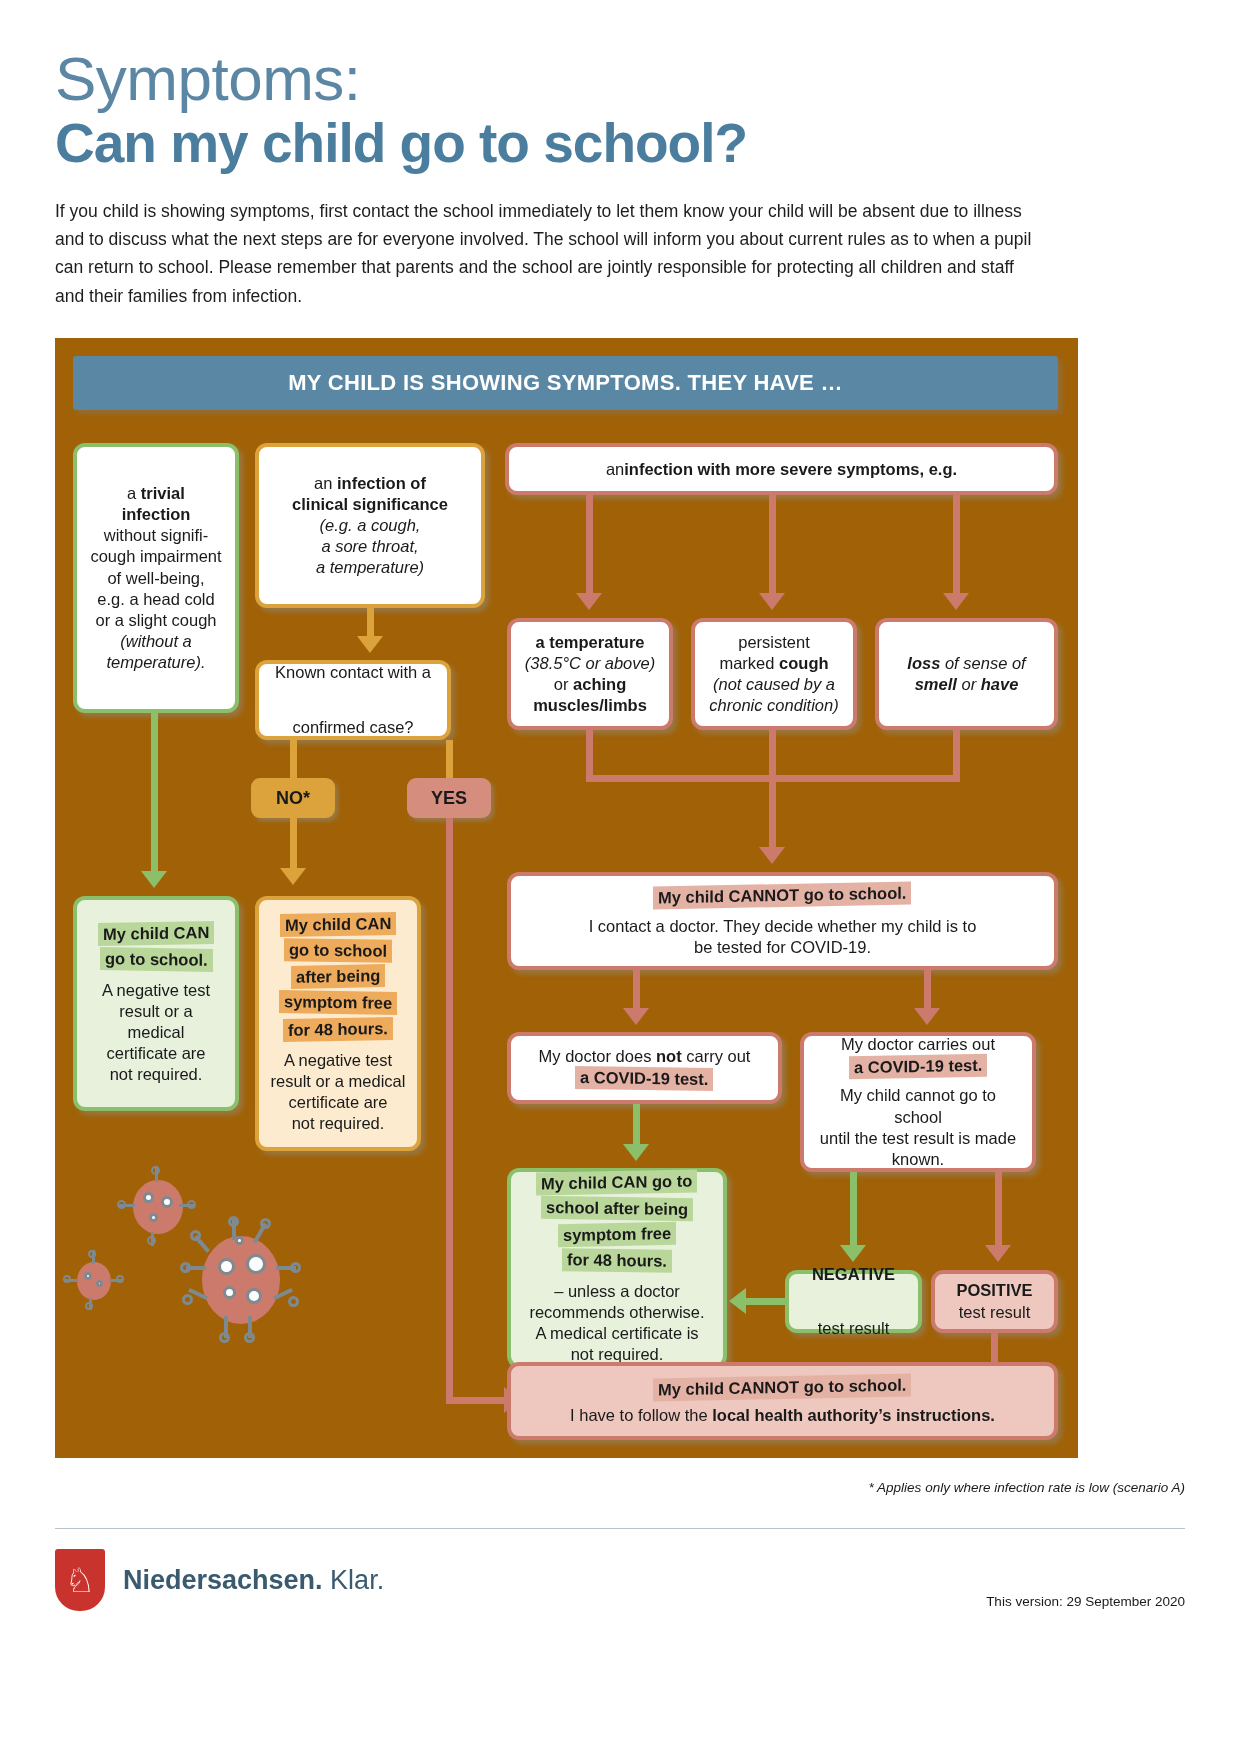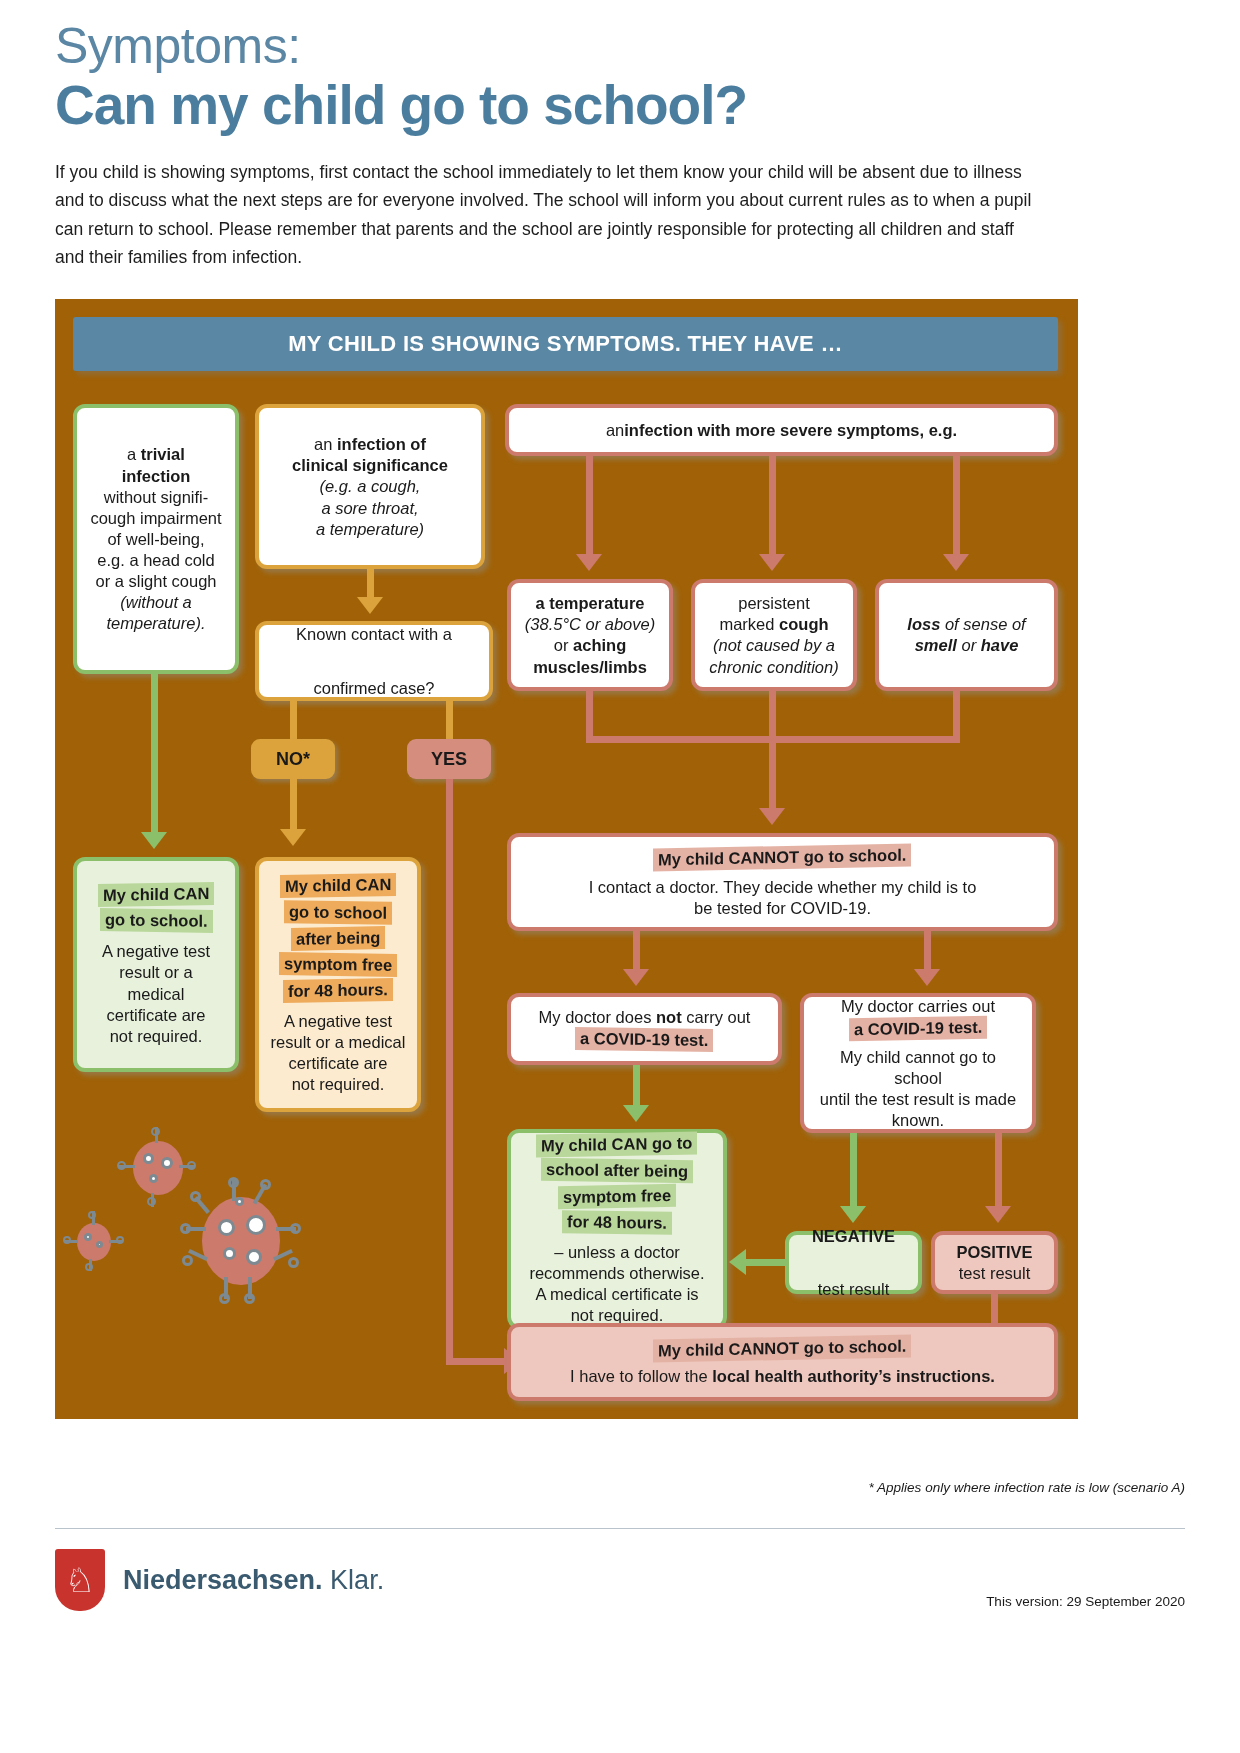--- a/index.html
+++ b/index.html
@@ -8,22 +8,22 @@
     background: #ffffff;
     font-family: "Liberation Sans", sans-serif;
     color: #1a1a1a;
     position: relative;
     overflow: hidden;
   }
   .page { position: relative; width: 1240px; height: 1753px; padding: 0 55px; }
 
   
   .title-small {
-    font-size: 50px; font-weight: 400; color: #5b87a5;
-    letter-spacing: -0.5px; line-height: 1.05; padding-top: 20px;
+    font-size: 62px; font-weight: 400; color: #5b87a5;
+    letter-spacing: -0.5px; line-height: 1.05; padding-top: 46px;
   }
   .title-big {
     font-size: 55px; font-weight: 700; color: #4b7e9e;
     letter-spacing: -1px; line-height: 1.12; margin-top: 2px;
   }
   .intro {
     margin-top: 22px; font-size: 17.5px; line-height: 1.62;
     color: #1d1d1d; max-width: 990px;
   }
 
@@ -163,21 +163,21 @@
       <div><span>an </span><b>infection of</b></div>
       <div><b>clinical significance</b></div>
       <div><i>(e.g. a cough,</i></div>
       <div><i>a sore throat,</i></div>
       <div><i>a temperature)</i></div>
     </div>
 
     <div class="ln o" style="left:312px; top:270px; width:7px; height:30px;"></div>
     <div class="arrow-d o" style="left:302px; top:298px;"></div>
 
-    <div class="box o" style="left:200px; top:322px; width:238px; height:80px;gap:33px;">
+    <div class="box o" style="left:200px; top:322px; width:196px; height:80px;gap:33px;">
       <div>Known contact with a</div>
       <div>confirmed case?</div>
     </div>
 
     <div class="ln o" style="left:235px; top:402px; width:7px; height:38px;"></div>
     <div class="badge o" style="left:196px; top:440px; width:84px; height:40px;">
       <span>NO*</span>
     </div>
     <div class="ln o" style="left:235px; top:480px; width:7px; height:52px;"></div>
     <div class="arrow-d o" style="left:225px; top:530px;"></div>

